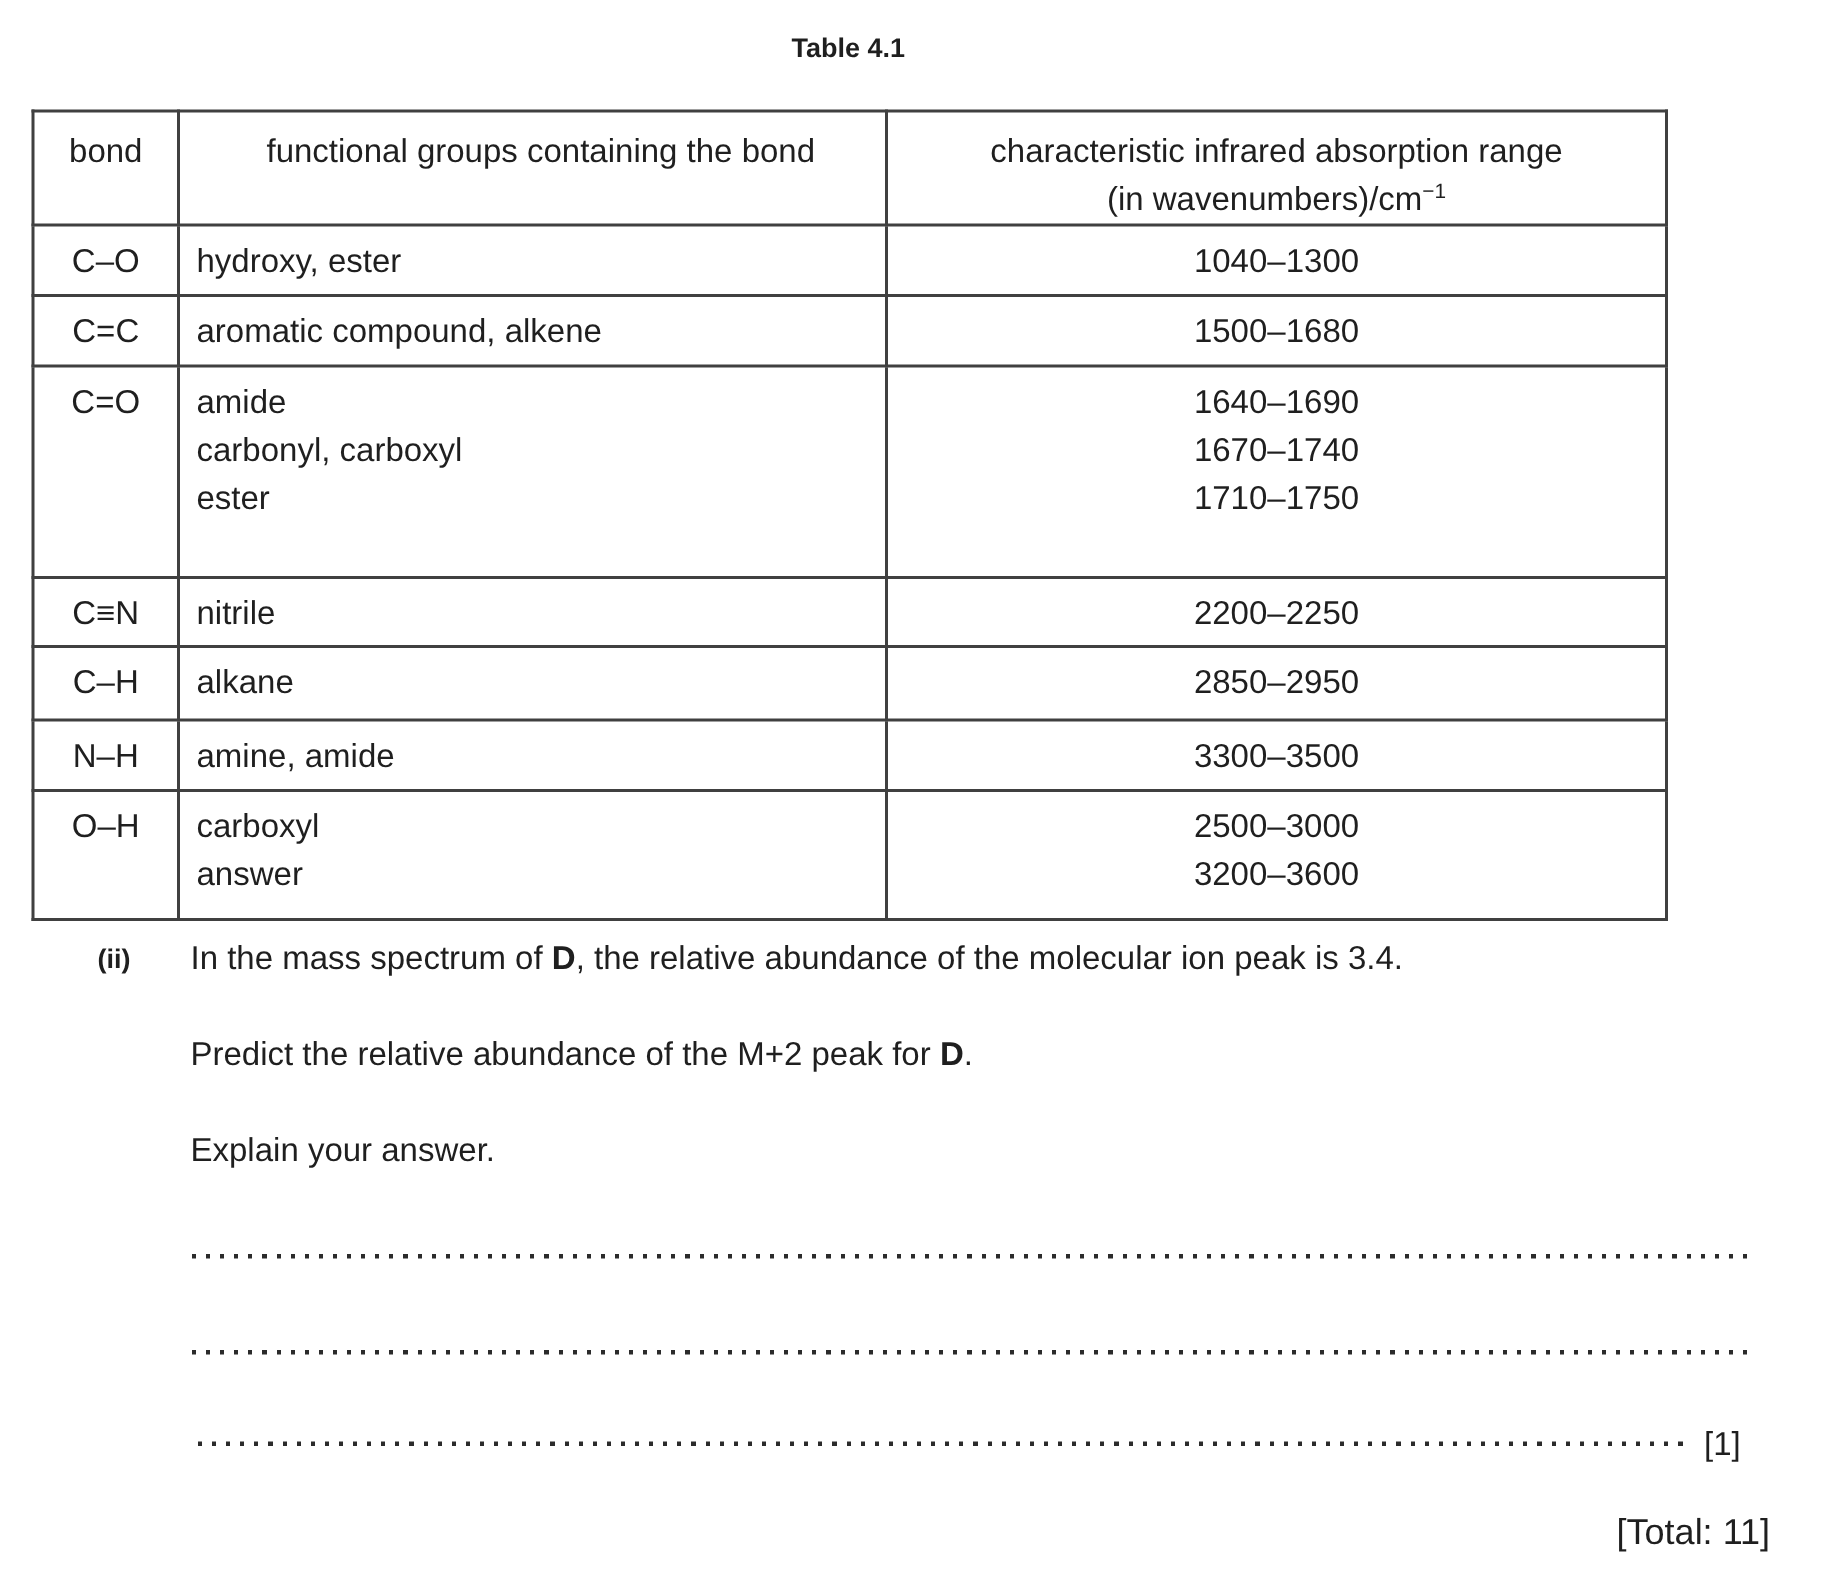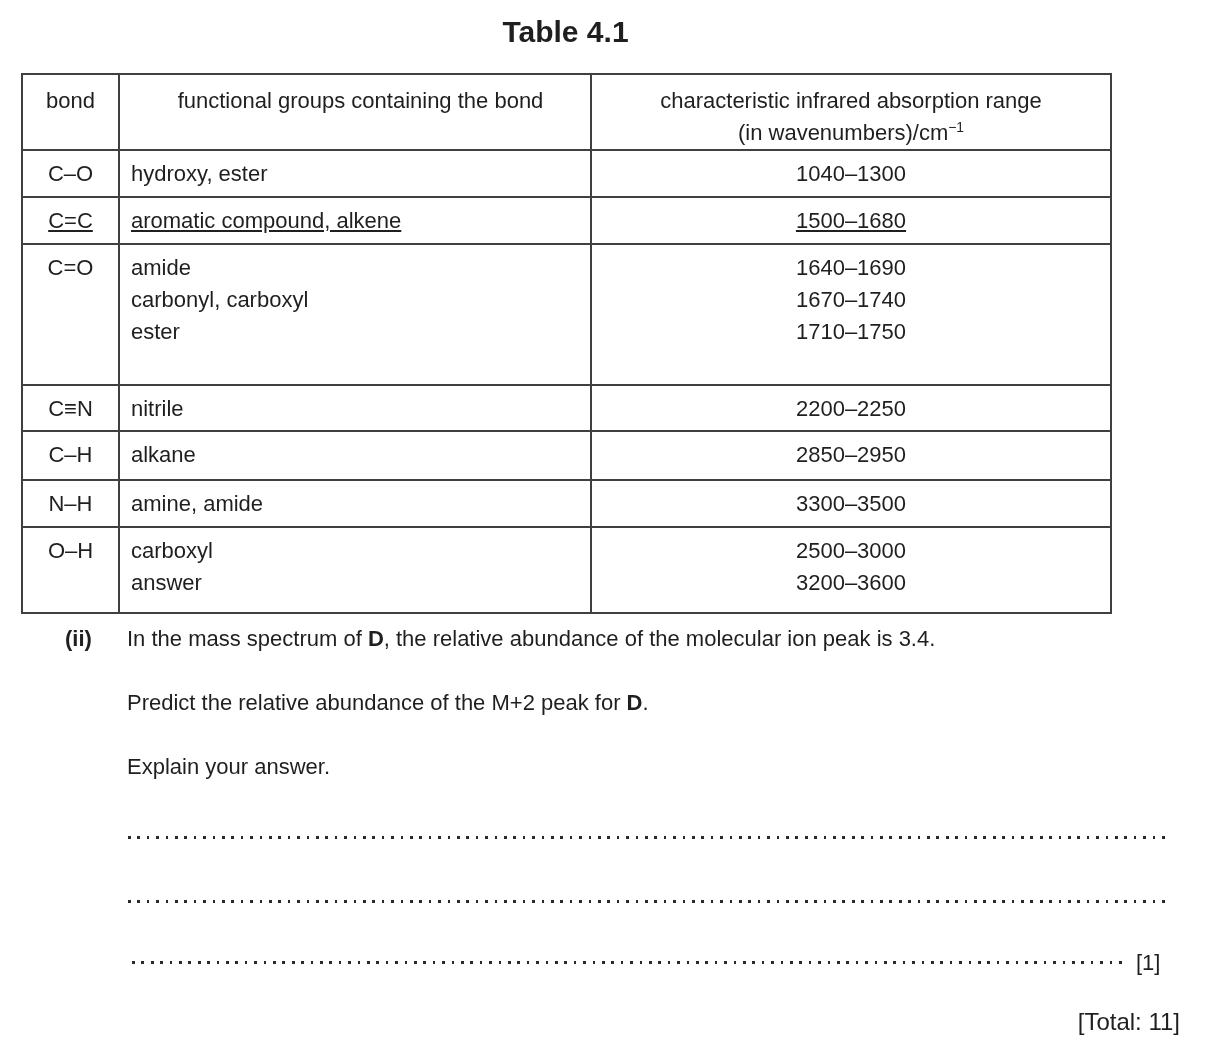--- a/index.html
+++ b/index.html
@@ -10,21 +10,21 @@
     font-family: "Liberation Sans", sans-serif;
     color: #1f1f1f;
     position: relative;
     overflow: hidden;
   }
 
   .table-title {
     position: absolute;
     left: 21px; top: 18px; width: 1089px;
     text-align: center;
-    font-size: 30px;
+    font-size: 18px;
     font-weight: bold;
     line-height: 28px;
   }
 
   table.ir-table {
     position: absolute;
     left: 21px; top: 73px;
     border-collapse: collapse;
     table-layout: fixed;
     width: 1089px;
@@ -44,21 +44,21 @@
   .col-range  { width: 520px; }
   .cell-bond  { text-align: center; }
   .cell-groups{ text-align: left; padding-left: 11px !important; padding-right: 8px !important; }
   .cell-range { text-align: center; }
   .th-groups  { text-align: center; padding-left: 11px !important; }
   sup.wavenum-sup { font-size: 63%; line-height: 0; vertical-align: super; }
 
   .q-label {
     position: absolute;
     left: 65px; top: 625px;
-    font-size: 22px; font-weight: bold; line-height: 28px;
+    font-size: 18px; font-weight: bold; line-height: 28px;
   }
   .q-line {
     position: absolute;
     left: 127px;
     font-size: 22px; line-height: 28px;
     white-space: nowrap;
   }
   .q-line1 { top: 625px; text-align: right; }
   .q-line2 { top: 689px; }
   .q-line3 { top: 753px; }
@@ -103,21 +103,21 @@
     <th class="cell-range">
       <div>characteristic infrared absorption range</div>
       <div><span>(in wavenumbers)/cm</span><sup class="wavenum-sup">−1</sup></div>
     </th>
   </tr>
   <tr style="height:47px;">
     <td class="cell-bond">C–O</td>
     <td class="cell-groups">hydroxy, ester</td>
     <td class="cell-range">1040–1300</td>
   </tr>
-  <tr style="height:47px;text-decoration:underline;">
+  <tr style="height:47px;">
     <td class="cell-bond">C=C</td>
     <td class="cell-groups">aromatic compound, alkene</td>
     <td class="cell-range">1500–1680</td>
   </tr>
   <tr style="height:141px;">
     <td class="cell-bond">C=O</td>
     <td class="cell-groups">
       <div>amide</div>
       <div>carbonyl, carboxyl</div>
       <div>ester</div>

